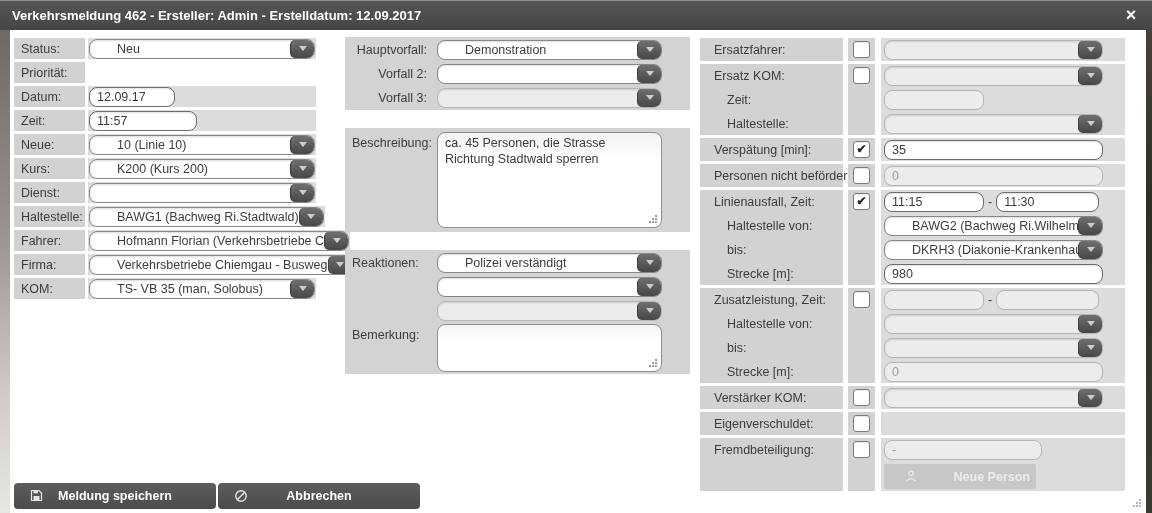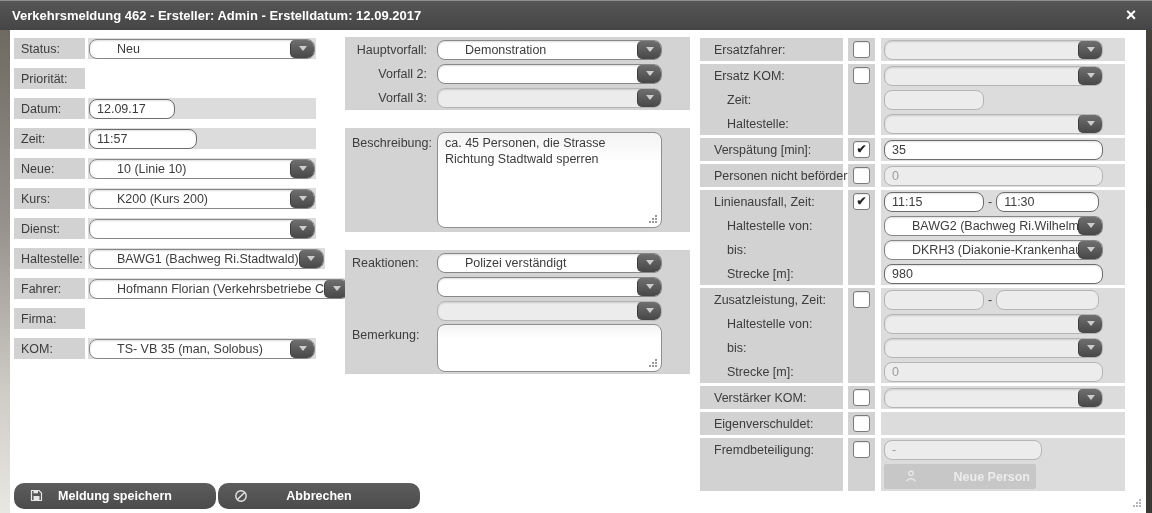--- a/index.html
+++ b/index.html
@@ -16,21 +16,21 @@
              align-items:center;justify-content:center;color:#fff;font-weight:bold;
              font-size:18px;cursor:pointer;}
 
   
   .edge-left{position:absolute;left:0;top:30px;width:10px;height:483px;
              background:linear-gradient(180deg,#6e6a62,#96918a 40%,#cfccc6 75%,#e9e7e2);}
   .edge-right{position:absolute;right:0;top:30px;width:6px;height:483px;
               background:linear-gradient(180deg,#45423e,#2f2d2a 35%,#3b3935);}
 
   
-  .row{display:flex;height:21px;margin-bottom:9px;}
+  .row{display:flex;height:21px;margin-bottom:3px;}
   .cell{background:#d2d2d2;}
   .lblcell{padding:4px 4px 0 7px;white-space:nowrap;overflow:hidden;}
 
   
   .combo{display:flex;height:20px;width:100%;border:1px solid #878787;border-radius:8px;
          background:#fff;overflow:hidden;box-shadow:inset 0 1px 2px rgba(0,0,0,.14);padding-left:20px;}
   .combo.disabled{background:#ececec;border-color:#b5b5b5;}
   .cval{flex:1;padding:2px 0 0 7px;white-space:nowrap;overflow:hidden;}
   .cbtn{width:24px;flex:0 0 24px;background:linear-gradient(#6f6f6f,#474747);
         border-left:1px solid #3d3d3d;border-radius:5px;display:flex;align-items:center;
@@ -93,21 +93,21 @@
   .dash{margin:0 4px;color:#3c3c3c;}
 
   
   .person-btn{width:152px;height:25px;background:#c7c7c7;border:none;border-radius:2px;
               color:#ececec;font-weight:bold;font-size:12.5px;display:flex;align-items:center;
               justify-content:flex-end;position:relative;font-family:"Liberation Sans",sans-serif;}
   .person-btn svg{position:absolute;left:20px;top:5px;}
 
   
   .footer-btn{position:absolute;top:483px;width:202px;height:26px;background:linear-gradient(#5d5d5d,#4b4b4b);
-              border:none;border-radius:10px;color:#fff;font-weight:bold;font-size:12.5px;
+              border:none;border-radius:4px;color:#fff;font-weight:bold;font-size:12.5px;
               display:flex;align-items:center;justify-content:center;cursor:pointer;
               font-family:"Liberation Sans",sans-serif;}
   .footer-btn .bicon{position:absolute;left:16px;top:6px;display:flex;}
 
   
   .win-grip{position:absolute;right:10px;bottom:5px;width:9px;height:9px;}
   .win-grip i{position:absolute;left:0;top:0;width:2px;height:2px;background:transparent;
           box-shadow:6px 0 0 #b5b5b5,3px 3px 0 #b5b5b5,6px 3px 0 #b5b5b5,
                      0 6px 0 #b5b5b5,3px 6px 0 #b5b5b5,6px 6px 0 #b5b5b5;}
 </style>
@@ -213,20 +213,28 @@
           <span class="cval">Hofmann Florian (Verkehrsbetriebe C</span>
           <span class="cbtn">
               <i class="arr"></i>
             </span>
         </div>
       </div>
     </div>
 
     <div class="row">
       <div class="cell lblcell llbl">Firma:</div>
+      <div class="cell lfld">
+        <div class="combo">
+          <span class="cval">Verkehrsbetriebe Chiemgau - Busweg</span>
+          <span class="cbtn">
+              <i class="arr"></i>
+            </span>
+        </div>
+      </div>
     </div>
 
     <div class="row">
       <div class="cell lblcell llbl">KOM:</div>
       <div class="cell lfld">
         <div class="combo">
           <span class="cval">TS- VB 35 (man, Solobus)</span>
           <span class="cbtn">
               <i class="arr"></i>
             </span>

